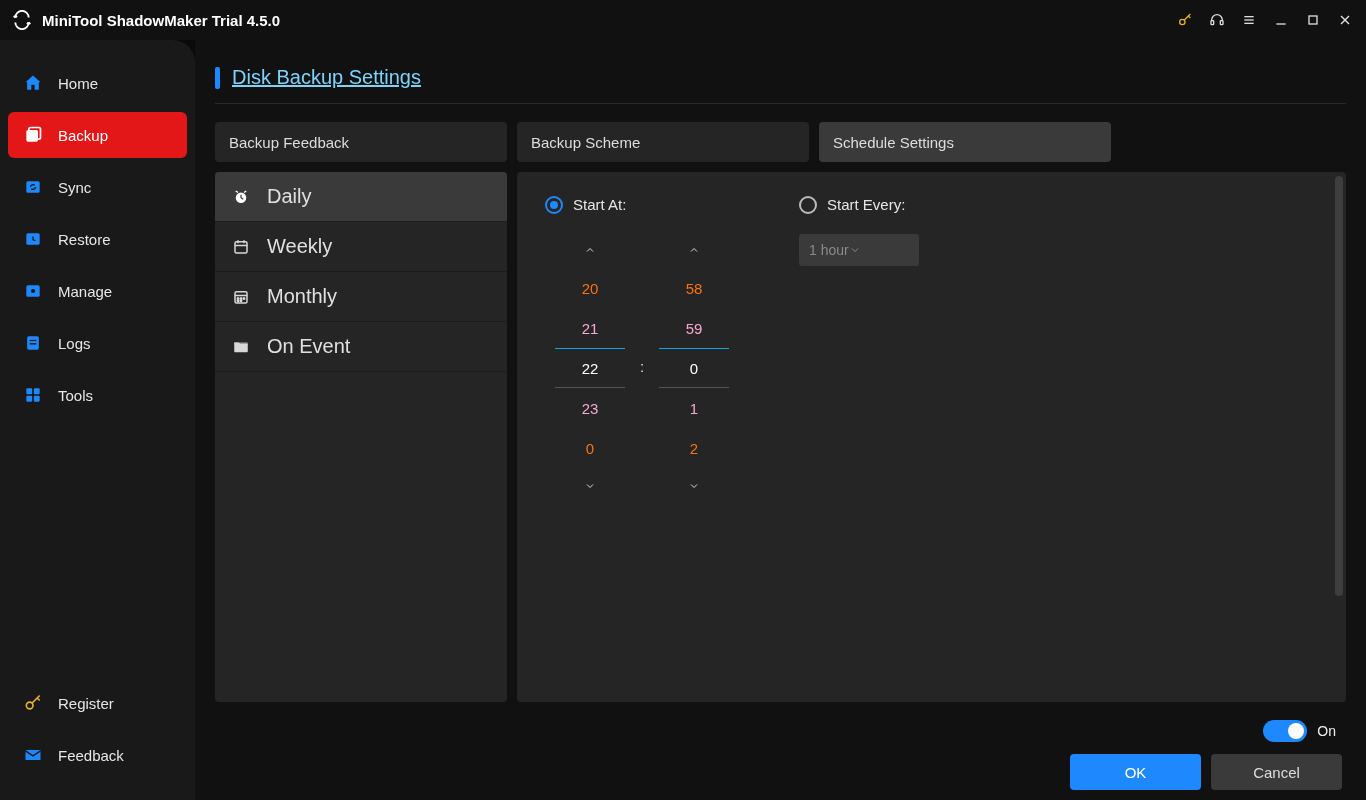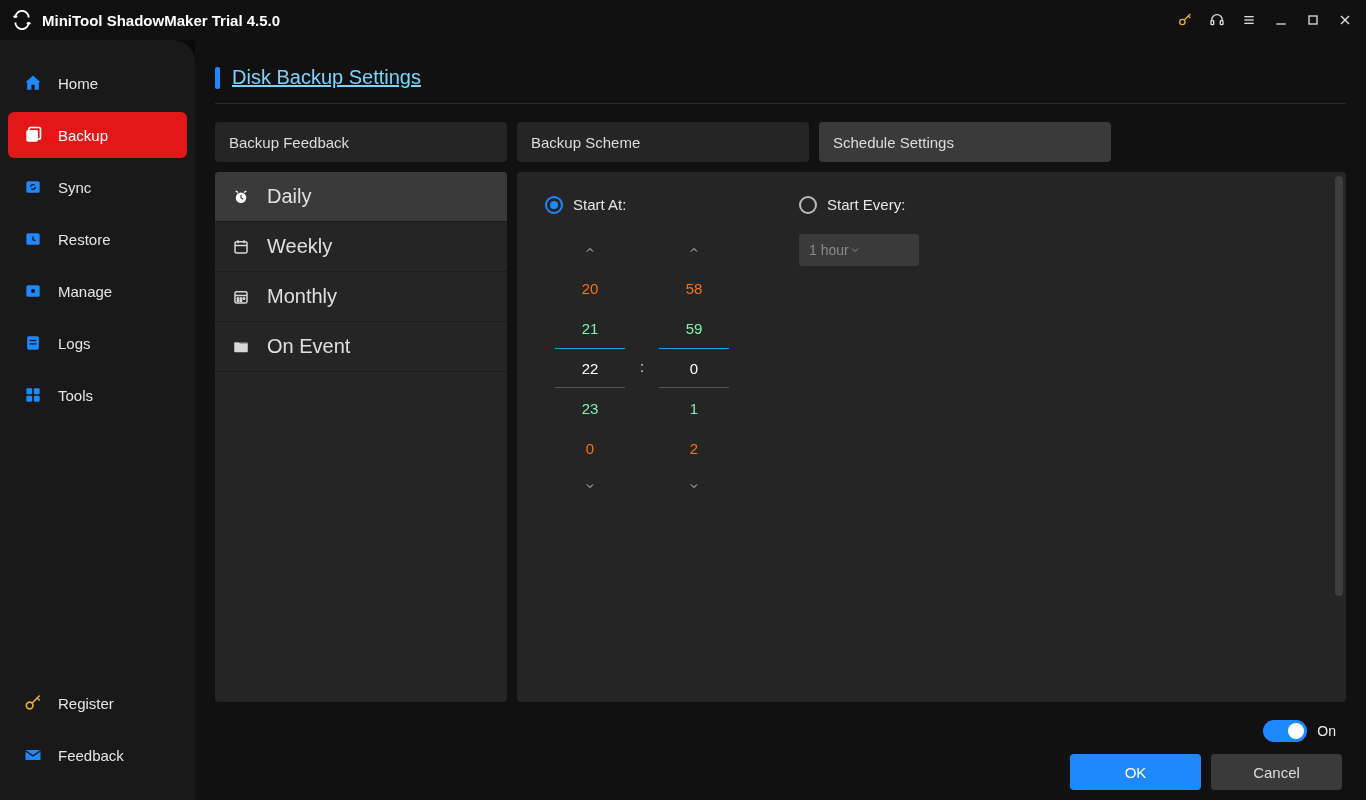--- a/index.html
+++ b/index.html
@@ -52,21 +52,21 @@
   .radio { width:18px; height:18px; border-radius:50%; border:2px solid #bbb; display:flex; align-items:center; justify-content:center; }
   .radio.selected { border-color:#1e88ff; }
   .radio.selected::after { content:""; width:8px; height:8px; border-radius:50%; background:#1e88ff; }
 
   .time-picker { margin-top:18px; display:flex; align-items:center; gap:0; }
   .tp-col { width:90px; display:flex; flex-direction:column; align-items:center; gap:0; }
   .tp-btn { height:36px; display:flex; align-items:center; justify-content:center; cursor:pointer; color:#ddd; width:100%; }
   .tp-list { display:flex; flex-direction:column; align-items:center; width:100%; }
   .tp-val { height:40px; display:flex; align-items:center; justify-content:center; font-size:15px; width:60px; }
   .tp-val.dim { color:#f97316; }
-  .tp-val.near { color:#86efac; }
+  .tp-val.near { color:#f9a8d4; }
   .tp-val.sel { color:#fff; border-top:1px solid #0ea5e9; border-bottom:1px solid #555; width:70px; }
   .tp-sep { width:14px; text-align:center; color:#ddd; font-size:15px; align-self:center; margin-top: -4px;}
 
   .dropdown { margin-top:20px; width:120px; height:32px; background:#3a3a3a; border-radius:3px; display:flex; align-items:center; padding:0 10px; color:#8a8a8a; font-size:14px; cursor:pointer; }
   .dropdown svg { width:12px; height:12px; }
 
   
   .footer { display:flex; align-items:center; justify-content:flex-end; gap:16px; padding:18px 4px 0 0; }
   .toggle-wrap { display:flex; align-items:center; gap:10px; margin-right:6px; }
   .toggle { width:44px; height:22px; background:#1e88ff; border-radius:11px; position:relative; cursor:pointer; }

